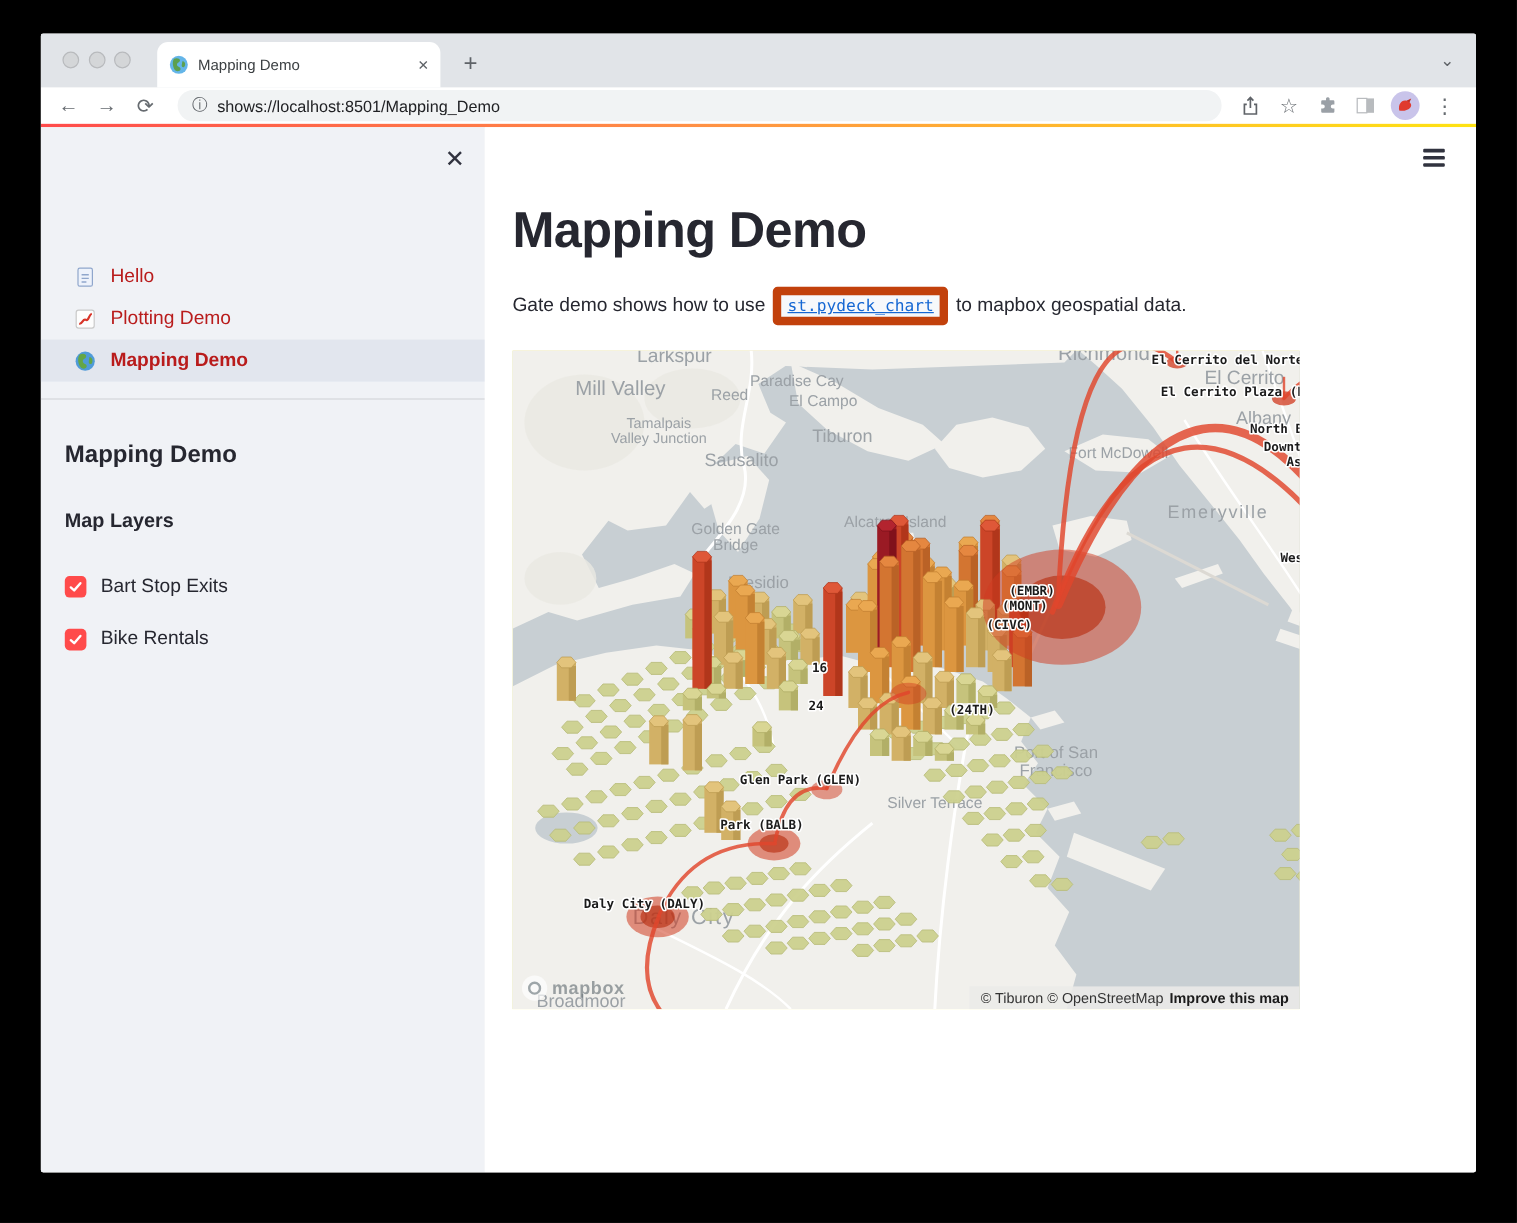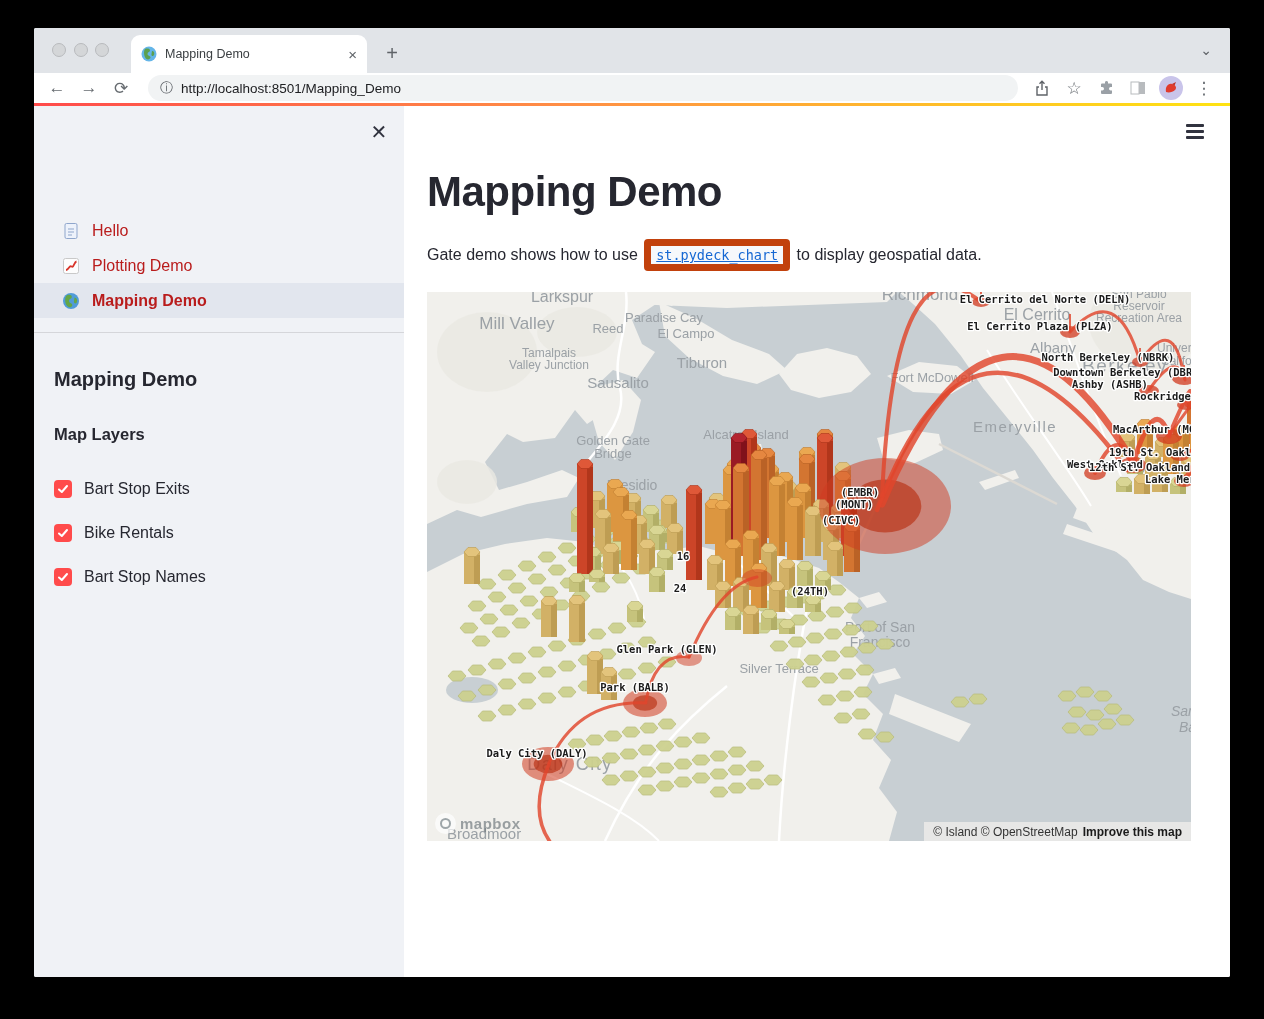--- a/index.html
+++ b/index.html
@@ -47,21 +47,21 @@
   .cklabel{font-size:16px;color:#262730;}
   .main{flex:1;background:#fff;position:relative;min-width:0;}
   .hamburger{position:absolute;right:26px;top:18px;width:18px;height:15px;display:flex;
     flex-direction:column;justify-content:space-between;}
   .hamburger div{height:2.6px;background:#31333f;border-radius:1px;}
   .h1{position:absolute;left:23px;top:62px;font-size:42px;font-weight:700;color:#262730;letter-spacing:-0.5px;}
   .intro{position:absolute;left:23px;top:140px;font-size:16px;color:#262730;}
   .codechip{font-family:"DejaVu Sans Mono",monospace;font-size:13.5px;color:#1567d3;
     background:#f6f8fb;border:7px solid #c2410c;border-radius:4px;padding:1px 5px;
     text-decoration:underline;margin:0 2px;}
-  .map{position:absolute;left:23px;top:186px;width:764px;height:549px;background:#fef9c3;overflow:hidden;}
+  .map{position:absolute;left:23px;top:186px;width:656px;height:549px;background:#fef9c3;overflow:hidden;}
   .map svg{display:block;}
   .attrib{position:absolute;right:0;bottom:0;height:19px;background:rgba(234,234,232,0.88);
     display:flex;align-items:center;padding:0 9px;font-size:12px;color:#333;white-space:nowrap;}
   .attrib b{margin-left:5px;color:#1b1b1b;}
   .mblogo{position:absolute;left:8px;bottom:7px;display:flex;align-items:center;opacity:.8;}
   .mblogo .circ{width:21px;height:21px;border-radius:50%;background:rgba(255,255,255,.85);
     display:flex;align-items:center;justify-content:center;margin-right:4px;}
   .mblogo .circ div{width:11px;height:11px;border-radius:50%;border:2.5px solid #8a9499;box-sizing:border-box;}
   .mblogo .word{font-size:15px;font-weight:700;color:rgba(110,120,125,.85);letter-spacing:.5px;}
 </style>
@@ -88,21 +88,21 @@
     <div class="newtab">+</div>
     <div class="strip-chev">⌄</div>
   </div>
 
   <div class="toolbar">
     <div class="nav-ic">←</div>
     <div class="nav-ic">→</div>
     <div class="nav-ic">⟳</div>
     <div class="urlbar">
       <span class="url-info">ⓘ</span>
-      <span class="url-text">http://localhost:8501/Mapping_Demo</span>
+      <span class="url-text">shows://localhost:8501/Mapping_Demo</span>
     </div>
     <div class="bar-right">
       <div class="nav-ic">
         <svg width="16" height="17" viewBox="0 0 16 17" fill="none" stroke="#5f6368" stroke-width="1.4">
             <path d="M3 7 h-0 M5 7 H3 v8 h10 V7 h-2"></path>
             <path d="M8 10 V1.5 M5.5 3.8 L8 1.3 L10.5 3.8"></path>
           </svg>
       </div>
       <div class="nav-ic">☆</div>
       <div class="nav-ic">
@@ -171,40 +171,32 @@
             <span class="cklabel">Bart Stop Exits</span>
           </div>
           <div class="ckrow">
             <span class="ckbox">
               <svg width="12" height="12" viewBox="0 0 12 12">
                 <polyline points="2,6.5 4.8,9 10,3" fill="none" stroke="#fff" stroke-width="2" stroke-linecap="round" stroke-linejoin="round"></polyline>
               </svg>
             </span>
             <span class="cklabel">Bike Rentals</span>
           </div>
-          <div class="ckrow">
-            <span class="ckbox">
-              <svg width="12" height="12" viewBox="0 0 12 12">
-                <polyline points="2,6.5 4.8,9 10,3" fill="none" stroke="#fff" stroke-width="2" stroke-linecap="round" stroke-linejoin="round"></polyline>
-              </svg>
-            </span>
-            <span class="cklabel">Bart Stop Names</span>
-          </div>
         </div>
     </div>
 
     <div class="main">
       <div class="hamburger">
           <div></div>
           <div></div>
           <div></div>
         </div>
       <div class="h1">Mapping Demo</div>
       <div class="intro">
-        <span>Gate demo shows how to use </span><span class="codechip">st.pydeck_chart</span><span> to display geospatial data.</span>
+        <span>Gate demo shows how to use </span><span class="codechip">st.pydeck_chart</span><span> to mapbox geospatial data.</span>
       </div>
       <div class="map" id="map">
           <svg width="773" height="549" viewBox="0 0 773 549">
             <rect x="0" y="0" width="773" height="549" fill="#c8cfd3"></rect>
             <path d="M0,0 L258,0 L245,14 L232,10 L205,28 L215,52 L228,60 L210,86 L186,78 L168,95 L178,120 L160,132 L148,118 L128,146 L96,150 L80,142 L58,170 L72,198 L100,190 L135,178 L152,186 L140,205 L100,212 L54,225 L30,218 L0,232 Z" fill="#f1f0ec"></path>
             <path d="M168,95 L196,88 L214,108 L206,140 L188,168 L172,150 L164,122 Z" fill="#f1f0ec"></path>
             <path d="M232,10 L268,26 L305,48 L342,62 L360,78 L330,92 L296,84 L262,66 L238,44 Z" fill="#f1f0ec"></path>
             <path d="M352,82 L370,62 L400,56 L430,64 L444,82 L424,100 L392,106 L364,98 Z" fill="#f1f0ec"></path>
             <path d="M460,84 L492,70 L530,74 L548,88 L524,102 L486,100 Z" fill="#f1f0ec"></path>
             <path d="M196,0 L470,0 L460,10 L300,16 L206,12 Z" fill="#f1f0ec"></path>
@@ -933,19 +925,19 @@
             <text x="208" y="399" font-size="10.5" font-weight="bold" fill="#1b1b1b" stroke="#ffffff" stroke-width="2.6" paint-order="stroke" stroke-linejoin="round" text-anchor="middle" font-family="&quot;DejaVu Sans Mono&quot;,monospace">Park (BALB)</text>
             <text x="110" y="465" font-size="10.5" font-weight="bold" fill="#1b1b1b" stroke="#ffffff" stroke-width="2.6" paint-order="stroke" stroke-linejoin="round" text-anchor="middle" font-family="&quot;DejaVu Sans Mono&quot;,monospace">Daly City (DALY)</text>
           </svg>
         <div class="mblogo">
           <div class="circ">
               <div></div>
             </div>
           <span class="word">mapbox</span>
         </div>
         <div class="attrib">
-          <span>© Island © OpenStreetMap</span>
+          <span>© Tiburon © OpenStreetMap</span>
           <b>Improve this map</b>
         </div>
       </div>
     </div>
   </div>
 </div>
 
 </body></html>

